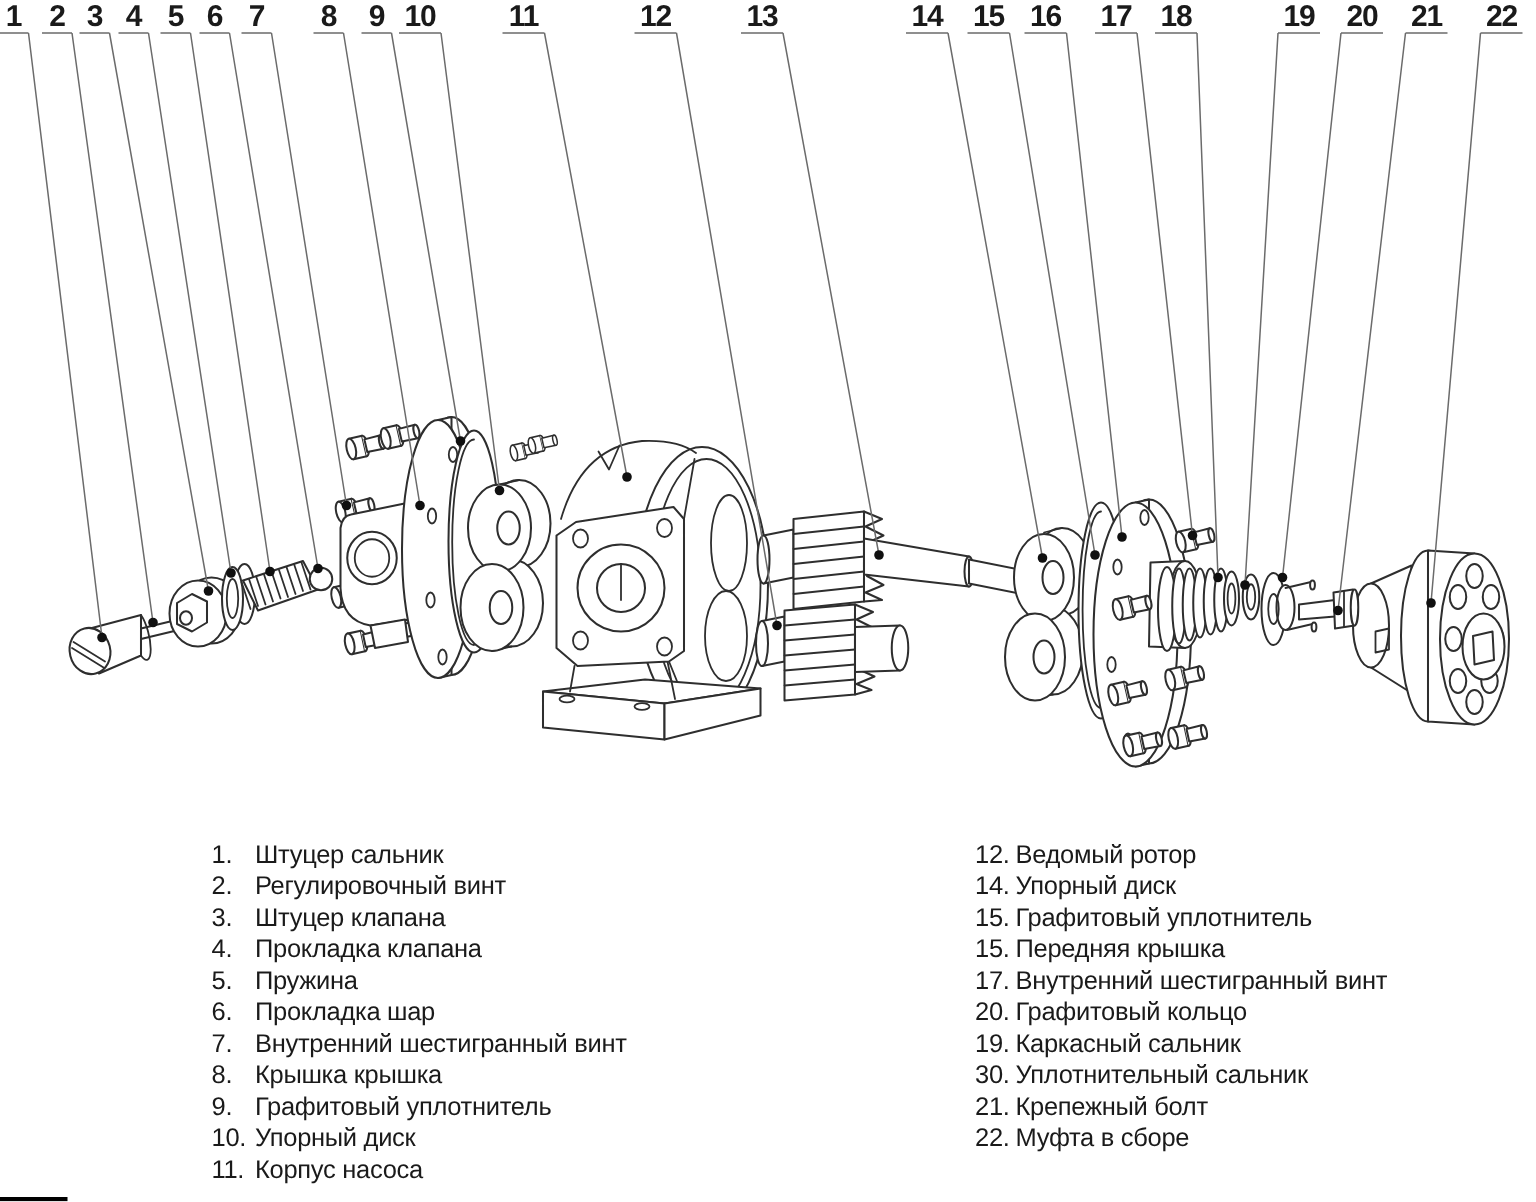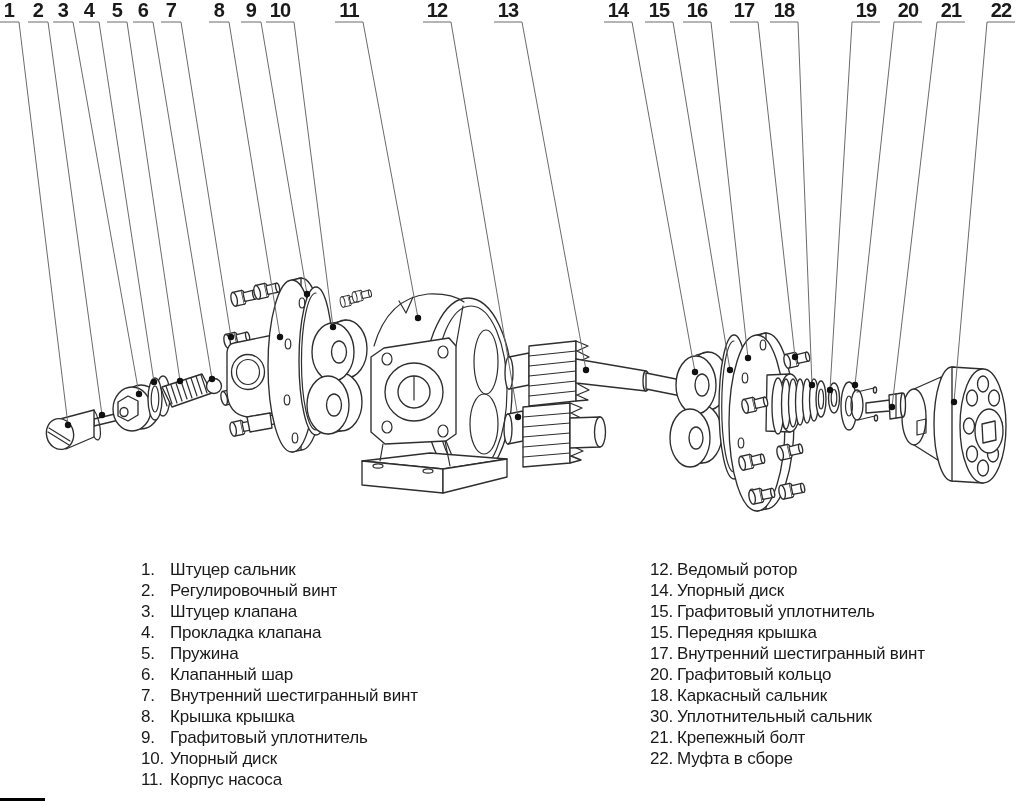--- a/index.html
+++ b/index.html
@@ -337,21 +337,21 @@
       <div class="row">
         <span class="num">4.</span>
         <span>Прокладка клапана</span>
       </div>
       <div class="row">
         <span class="num">5.</span>
         <span>Пружина</span>
       </div>
       <div class="row">
         <span class="num">6.</span>
-        <span>Клапанный шар</span>
+        <span>Прокладка шар</span>
       </div>
       <div class="row">
         <span class="num">7.</span>
         <span>Внутренний шестигранный винт</span>
       </div>
       <div class="row">
         <span class="num">8.</span>
         <span>Крышка крышка</span>
       </div>
       <div class="row">
@@ -386,21 +386,21 @@
       </div>
       <div class="row">
         <span class="num">17.</span>
         <span>Внутренний шестигранный винт</span>
       </div>
       <div class="row">
         <span class="num">20.</span>
         <span>Графитовый кольцо</span>
       </div>
       <div class="row">
-        <span class="num">18.</span>
+        <span class="num">19.</span>
         <span>Каркасный сальник</span>
       </div>
       <div class="row">
         <span class="num">30.</span>
         <span>Уплотнительный сальник</span>
       </div>
       <div class="row">
         <span class="num">21.</span>
         <span>Крепежный болт</span>
       </div>

